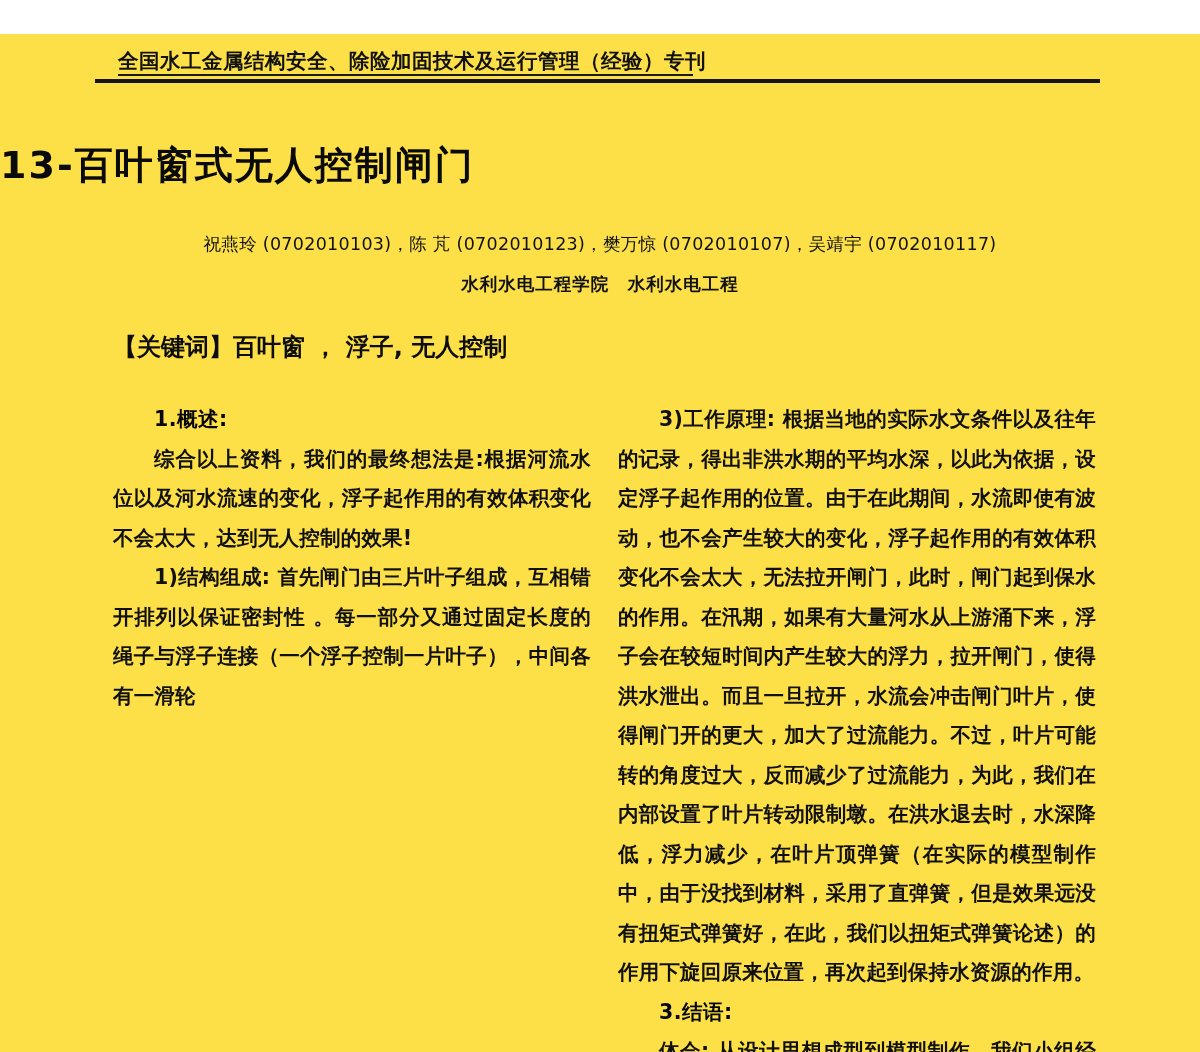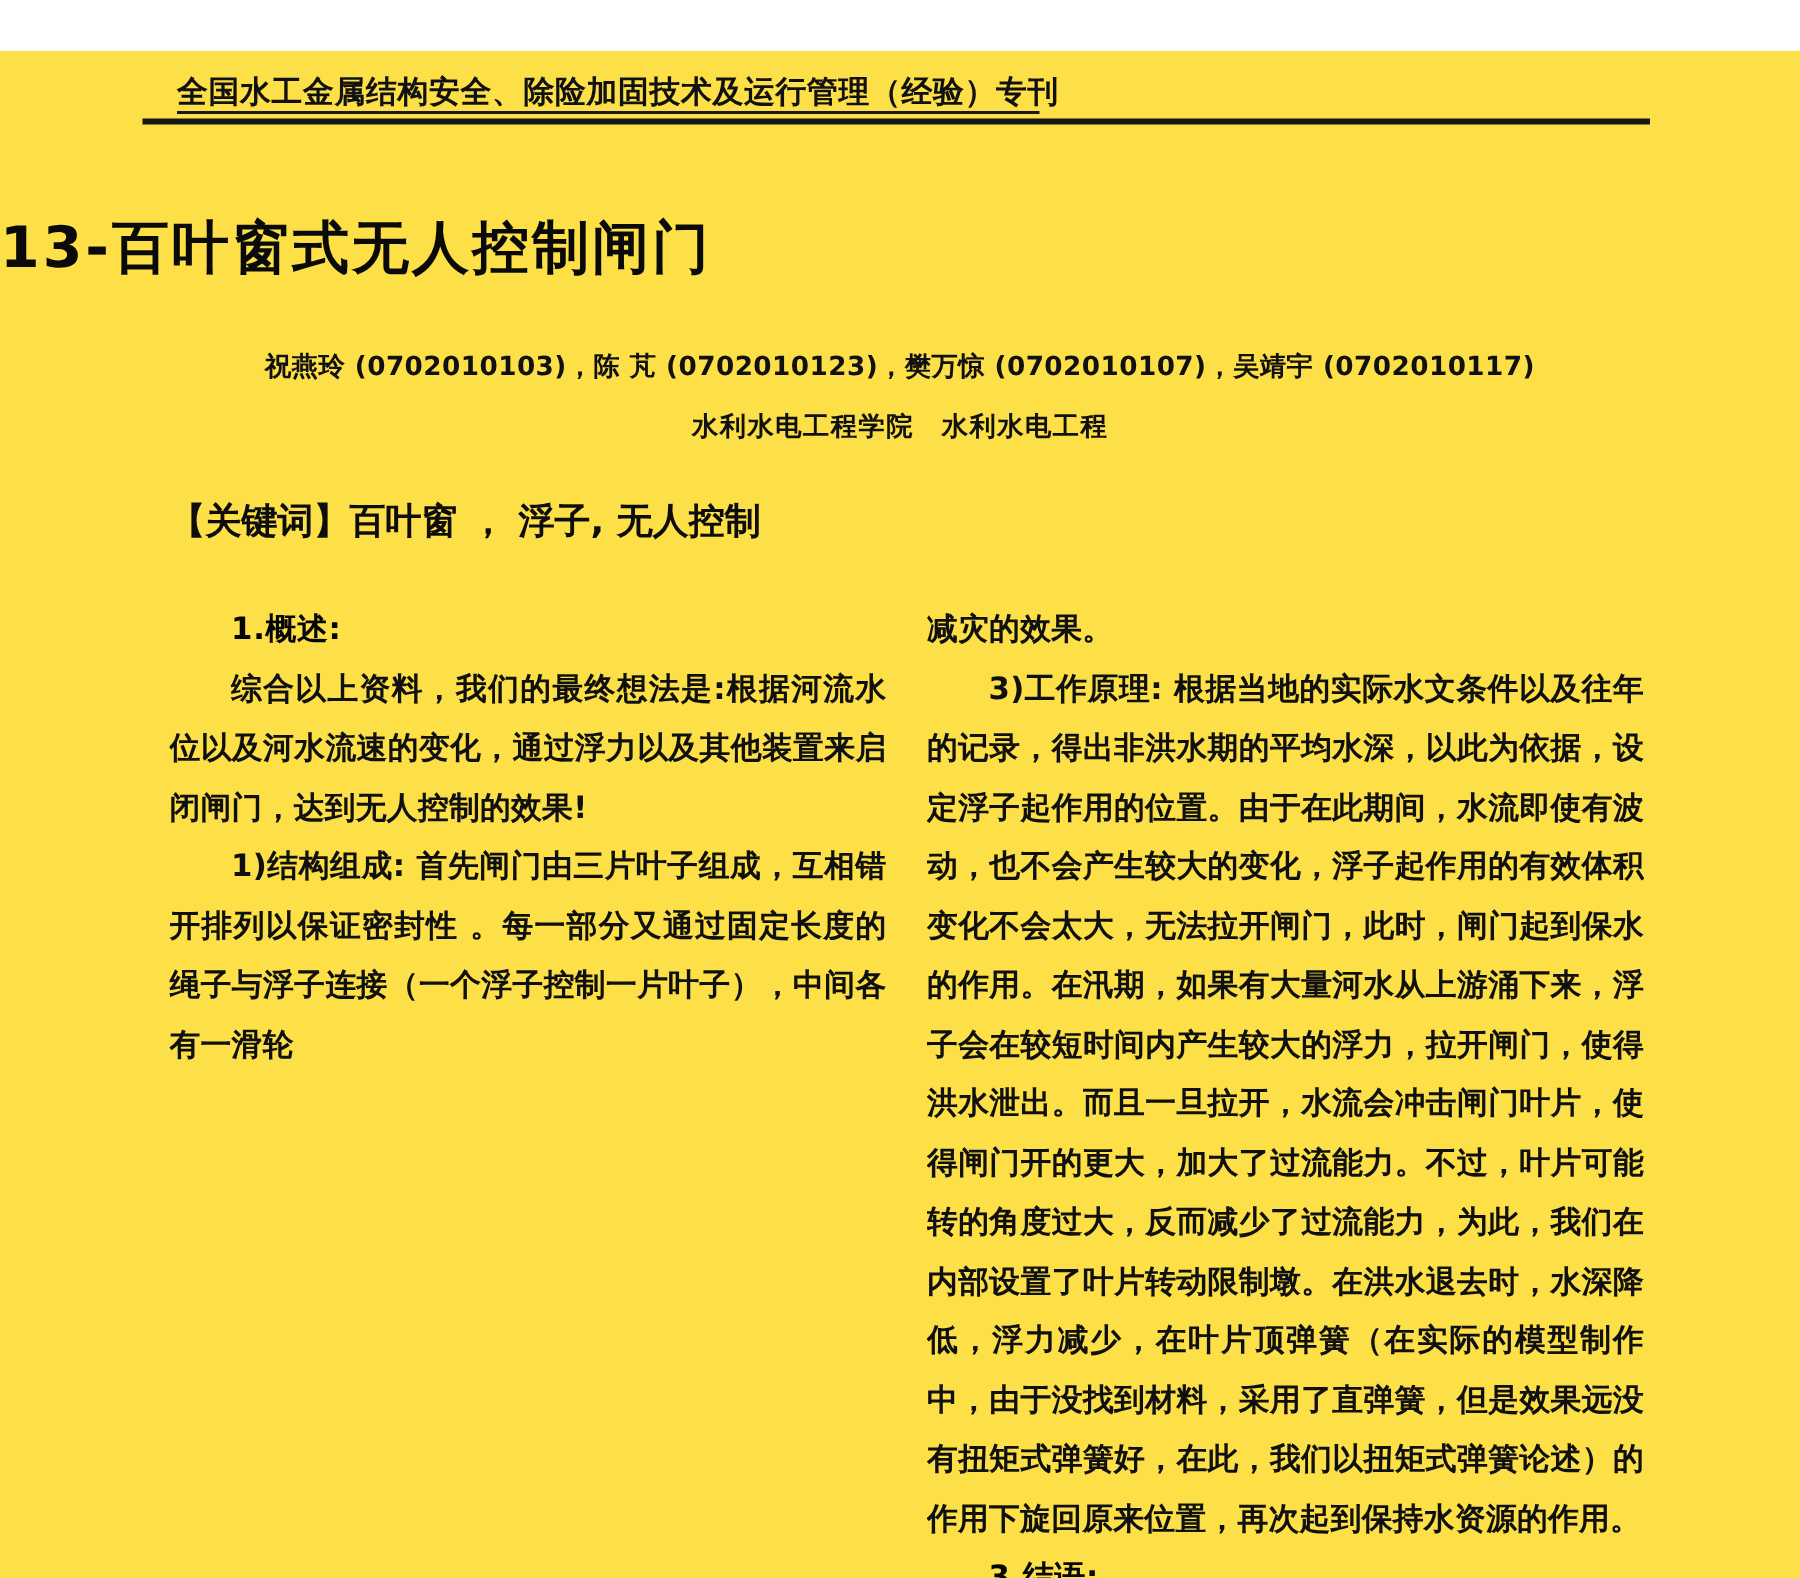--- a/index.html
+++ b/index.html
@@ -72,21 +72,21 @@
     letter-spacing: 2px;
     color: #0a0a0a;
   }
   .authors {
     position: absolute;
     left: 0;
     top: 198px;
     width: 1200px;
     text-align: center;
     font-size: 17.5px;
-    font-weight: 700;
+    font-weight: 400;
     letter-spacing: 0.3px;
     color: #111;
   }
   .affiliation {
     position: absolute;
     left: 0;
     top: 238px;
     width: 1200px;
     text-align: center;
     font-size: 17.5px;
@@ -165,25 +165,24 @@
   <div class="affiliation">水利水电工程学院　水利水电工程</div>
 
   <div class="keywords">
     <span class="kw-label">【关键词】</span><span class="kw-value">百叶窗 ， 浮子, 无人控制</span>
   </div>
 
   <div class="columns">
 
     <div class="column col-left">
       <p class="section-head">1.概述:</p>
-      <p class="para indent">综合以上资料，我们的最终想法是:根据河流水位以及河水流速的变化，通过浮力以及其他装置来启闭闸门，达到无人控制的效果!</p>
+      <p class="para indent">综合以上资料，我们的最终想法是:根据河流水位以及河水流速的变化，浮子起作用的有效体积变化不会太大，达到无人控制的效果!</p>
       <p class="para indent">1)结构组成: 首先闸门由三片叶子组成，互相错开排列以保证密封性 。每一部分又通过固定长度的绳子与浮子连接（一个浮子控制一片叶子），中间各有一滑轮</p>
     </div>
 
     <div class="column col-right">
-      <p class="para">减灾的效果。</p>
       <p class="para indent">3)工作原理: 根据当地的实际水文条件以及往年的记录，得出非洪水期的平均水深，以此为依据，设定浮子起作用的位置。由于在此期间，水流即使有波动，也不会产生较大的变化，浮子起作用的有效体积变化不会太大，无法拉开闸门，此时，闸门起到保水的作用。在汛期，如果有大量河水从上游涌下来，浮子会在较短时间内产生较大的浮力，拉开闸门，使得洪水泄出。而且一旦拉开，水流会冲击闸门叶片，使得闸门开的更大，加大了过流能力。不过，叶片可能转的角度过大，反而减少了过流能力，为此，我们在内部设置了叶片转动限制墩。在洪水退去时，水深降低，浮力减少，在叶片顶弹簧（在实际的模型制作中，由于没找到材料，采用了直弹簧，但是效果远没有扭矩式弹簧好，在此，我们以扭矩式弹簧论述）的作用下旋回原来位置，再次起到保持水资源的作用。</p>
       <p class="section-head">3.结语:</p>
       <p class="para indent">体会: 从设计思想成型到模型制作，我们小组经历的很多挫折，一度曾想放弃，但在小组成员的相互鼓励</p>
     </div>
 
   </div>
 </div>
 
 </body></html>

